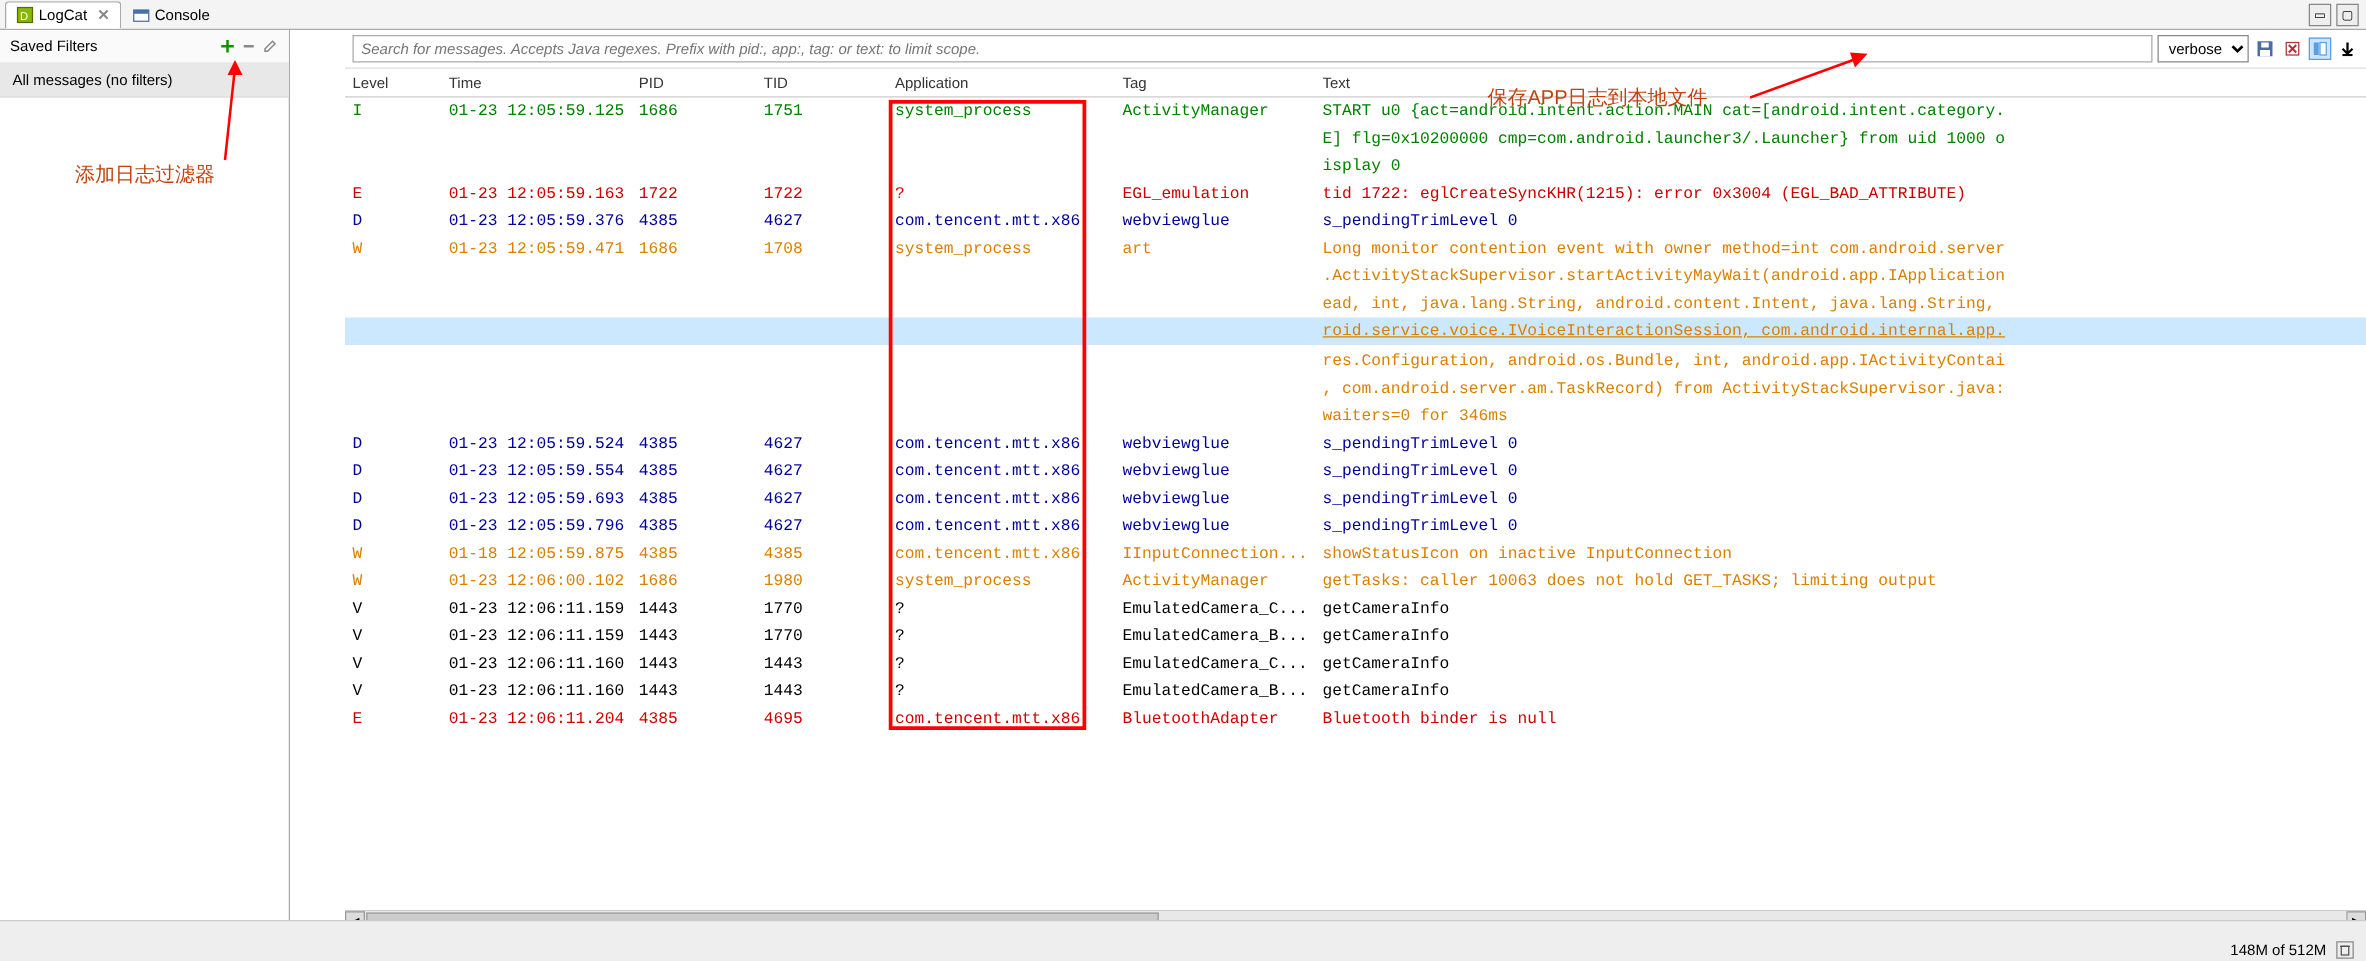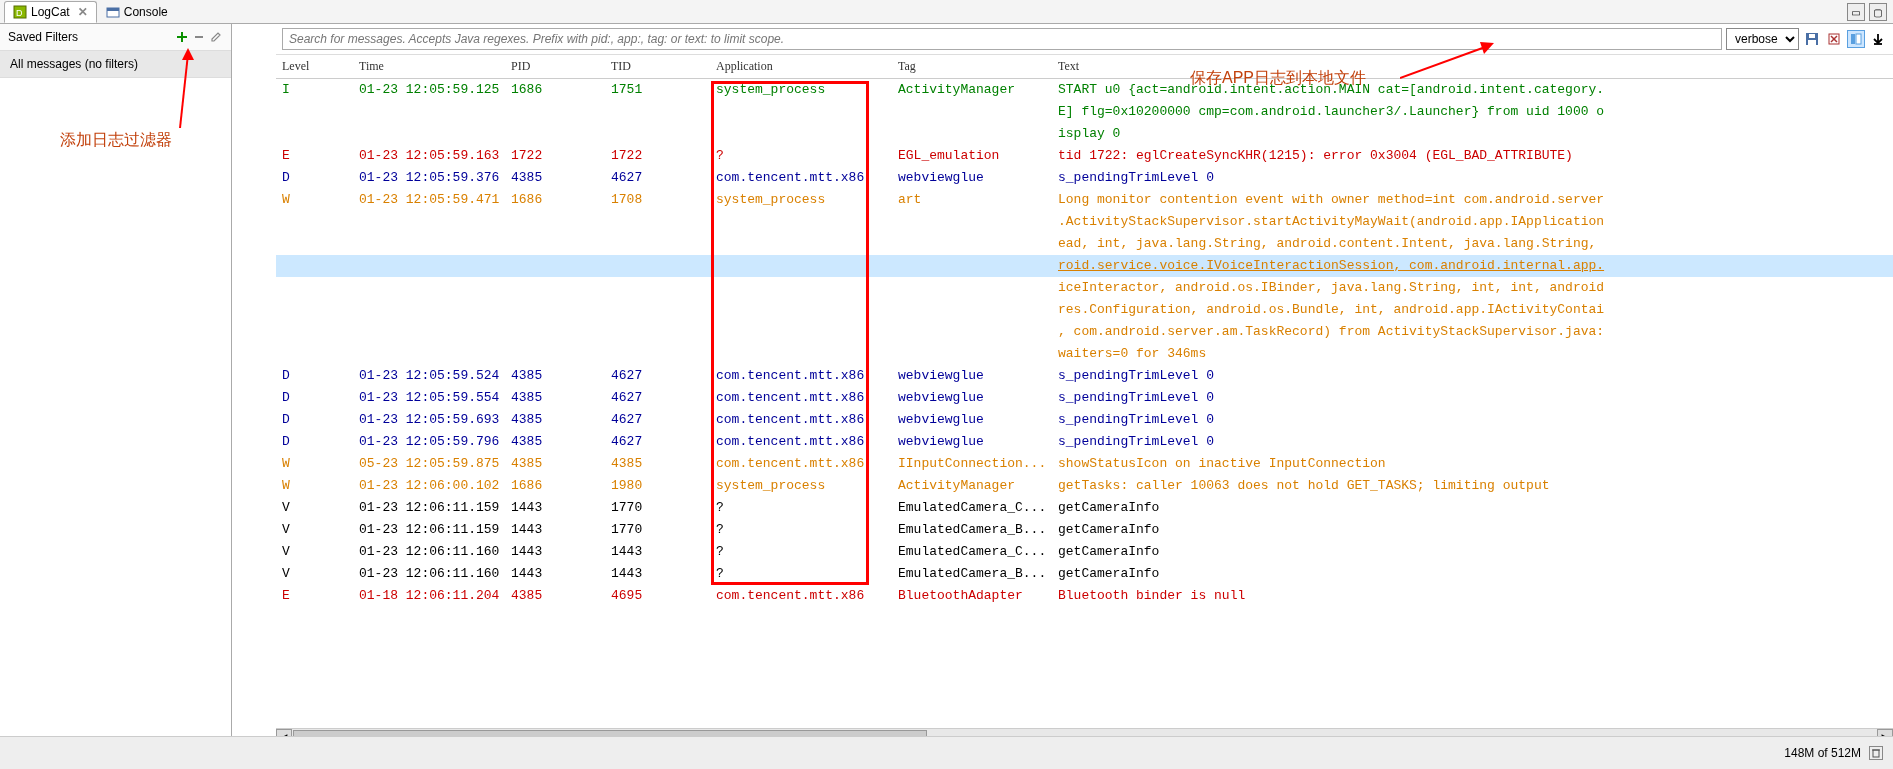--- a/index.html
+++ b/index.html
@@ -24,42 +24,42 @@
 .filter-item { padding: 6px 10px; background: #e8e8e8; border-bottom: 1px solid #ddd; cursor: pointer; }
 
 .annotation { position: absolute; color: #c2410c; font-size: 16px; font-weight: normal; pointer-events: none; }
 
 .log-area { flex: 1; display: flex; flex-direction: column; position: relative; justify-content: space-between; }
 .search-bar { display: flex; align-items: center; padding: 4px 6px; gap: 4px; border-bottom: 1px solid #ddd; }
 .search-input { flex: 1; padding: 3px 6px; border: 1px solid #aaa; font-size: 12px; font-style: italic; color: #666; }
 .verbose-select { padding: 2px 4px; border: 1px solid #888; background: #fff; font-size: 12px; min-width: 70px; }
 .icon-btn { width: 18px; height: 18px; display: flex; align-items: center; justify-content: center; cursor: pointer; font-size:12px; }
 
-.log-header { display: flex; padding: 4px 6px; border-bottom: 1px solid #ccc; font-size: 12px; color: #333; font-family: Liberation Serif, serif; }
+.log-header { display: flex; padding: 4px 6px; border-bottom: 1px solid #ccc; font-size: 12px; color: #333; }
 .log-body { flex: 1; overflow: auto; position: relative; }
 .log-row { display: flex; padding: 1px 6px; font-family: "Courier New", monospace; font-size: 13px; line-height: 20px; white-space: nowrap; }
 .log-row.highlighted { background: #cce8ff; text-decoration: underline; }
 
 .col-level { width: 77px; flex-shrink: 0; }
 .col-time  { width: 152px; flex-shrink: 0; }
 .col-pid   { width: 100px; flex-shrink: 0; }
 .col-tid   { width: 105px; flex-shrink: 0; }
 .col-app   { width: 182px; flex-shrink: 0; }
 .col-tag   { width: 160px; flex-shrink: 0; }
 .col-text  { flex: 1; overflow: hidden; text-overflow: ellipsis; }
 
 .lvl-I { color: #008000; }
 .lvl-E { color: #cc0000; }
 .lvl-D { color: #000099; }
 .lvl-W { color: #d98000; }
 .lvl-V { color: #000000; }
 
 .app-box { position: absolute; border: 3px solid #ff0000; pointer-events: none; }
 
-.status-bar { position: absolute; bottom: 0; right: 0; height: 22px; display: flex; align-items: center; justify-content: flex-end; padding: 16px 10px; background: #eee; border-top: 1px solid #ccc; font-size: 12px; width: 100%; }
+.status-bar { position: absolute; bottom: 0; right: 0; height: 22px; display: flex; align-items: flex-start; justify-content: flex-end; padding: 16px 10px; background: #eee; border-top: 1px solid #ccc; font-size: 12px; width: 100%; }
 .status-bar .heap { margin-right: 4px; }
 
 .hscroll { height: 16px; background: #f0f0f0; border-top: 1px solid #ccc; display:flex; align-items:center; }
 .hscroll-btn { width:16px; height:16px; border:1px solid #999; background:#ddd; display:flex; align-items:center; justify-content:center; font-size:9px; }
 .hscroll-track { flex:1; height:16px; position:relative; background:#e8e8e8; }
 .hscroll-thumb { position:absolute; left:0; top:0; width:40%; height:14px; margin:1px; background:#ccc; border:1px solid #999; }
 
 .arrow-svg { position:absolute; pointer-events:none; }
 </style>
 </head>
@@ -245,21 +245,20 @@
           <div class="col-tag"></div>
           <div class="col-text">roid.service.voice.IVoiceInteractionSession, com.android.internal.app.</div>
         </div>
         <div class="log-row lvl-W">
           <div class="col-level"></div>
           <div class="col-time"></div>
           <div class="col-pid"></div>
           <div class="col-tid"></div>
           <div class="col-app"></div>
           <div class="col-tag"></div>
-          <div class="col-text">iceInteractor, android.os.IBinder, java.lang.String, int, int, android</div>
         </div>
         <div class="log-row lvl-W">
           <div class="col-level"></div>
           <div class="col-time"></div>
           <div class="col-pid"></div>
           <div class="col-tid"></div>
           <div class="col-app"></div>
           <div class="col-tag"></div>
           <div class="col-text">res.Configuration, android.os.Bundle, int, android.app.IActivityContai</div>
         </div>
@@ -312,21 +311,21 @@
           <div class="col-level">D</div>
           <div class="col-time">01-23 12:05:59.796</div>
           <div class="col-pid">4385</div>
           <div class="col-tid">4627</div>
           <div class="col-app">com.tencent.mtt.x86</div>
           <div class="col-tag">webviewglue</div>
           <div class="col-text">s_pendingTrimLevel 0</div>
         </div>
         <div class="log-row lvl-W">
           <div class="col-level">W</div>
-          <div class="col-time">05-23 12:05:59.875</div>
+          <div class="col-time">01-18 12:05:59.875</div>
           <div class="col-pid">4385</div>
           <div class="col-tid">4385</div>
           <div class="col-app">com.tencent.mtt.x86</div>
           <div class="col-tag">IInputConnection...</div>
           <div class="col-text">showStatusIcon on inactive InputConnection</div>
         </div>
         <div class="log-row lvl-W">
           <div class="col-level">W</div>
           <div class="col-time">01-23 12:06:00.102</div>
           <div class="col-pid">1686</div>
@@ -366,21 +365,21 @@
           <div class="col-level">V</div>
           <div class="col-time">01-23 12:06:11.160</div>
           <div class="col-pid">1443</div>
           <div class="col-tid">1443</div>
           <div class="col-app">?</div>
           <div class="col-tag">EmulatedCamera_B...</div>
           <div class="col-text">getCameraInfo</div>
         </div>
         <div class="log-row lvl-E">
           <div class="col-level">E</div>
-          <div class="col-time">01-18 12:06:11.204</div>
+          <div class="col-time">01-23 12:06:11.204</div>
           <div class="col-pid">4385</div>
           <div class="col-tid">4695</div>
           <div class="col-app">com.tencent.mtt.x86</div>
           <div class="col-tag">BluetoothAdapter</div>
           <div class="col-text">Bluetooth binder is null</div>
         </div>
         <div class="app-box" style="left:435px; top:2px; width:158px; height:504px;"></div>
     </div>
 
     <div class="hscroll">

